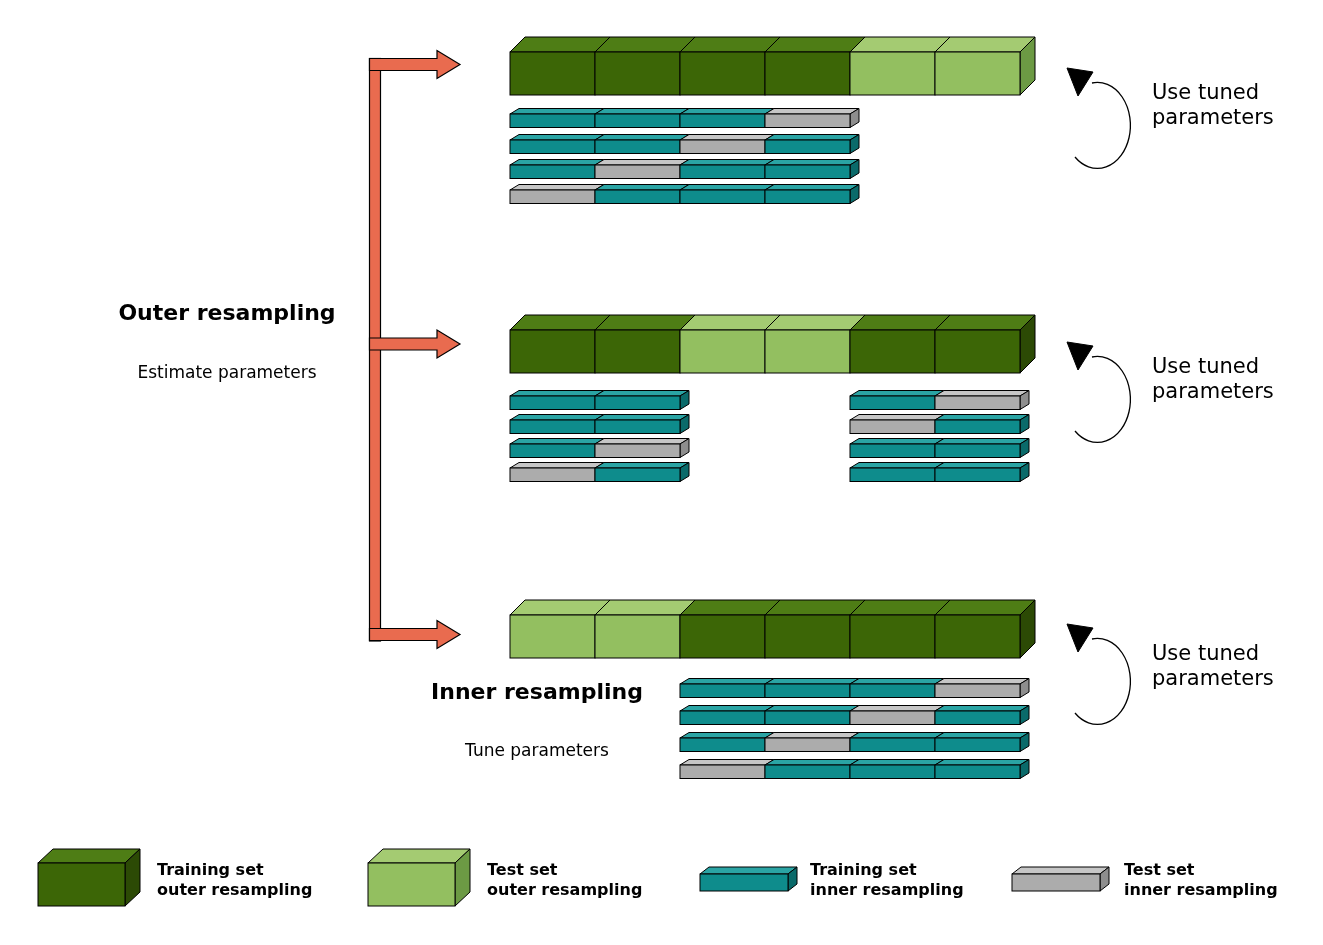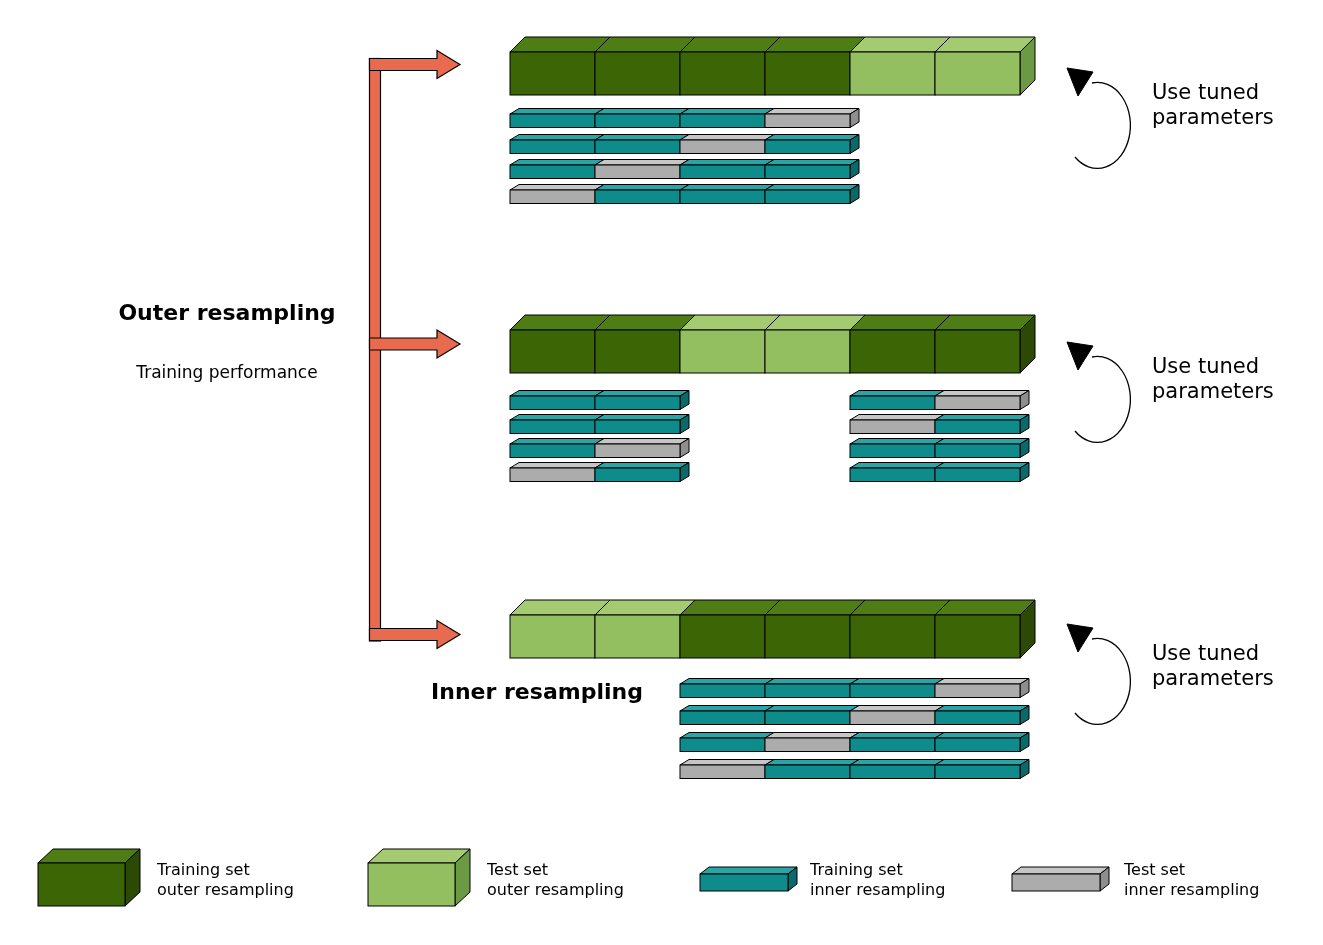--- a/index.html
+++ b/index.html
@@ -3,21 +3,21 @@
 <meta charset="utf-8">
 <style>
   html,body{margin:0;padding:0;background:#ffffff;}
   .page{position:relative;width:1323px;height:945px;background:#ffffff;overflow:hidden;
         font-family:"DejaVu Sans","Liberation Sans",sans-serif;color:#000;}
   #canvas{position:absolute;left:0;top:0;z-index:1;}
   .lbl{position:absolute;z-index:2;white-space:nowrap;}
   .title{font-weight:bold;font-size:22px;text-align:center;width:310px;}
   .subtitle{font-size:17px;text-align:center;width:310px;}
   .use-tuned{font-size:21px;line-height:25px;}
-  .legend-text{font-weight:normal;font-size:16px;line-height:20px;}
+  .legend-text{font-weight:bold;font-size:16px;line-height:20px;}
 </style>
 </head>
 <body>
 
 <div class="page">
 
   <svg id="canvas" width="1323" height="945" viewBox="0 0 1323 945">
       <rect x="369.5" y="58.5" width="11" height="582.5" fill="#E96B4F" stroke="#000000" stroke-width="1.2"></rect>
       <polygon points="369.5,58.5 437,58.5 437,50.5 460,64.5 437,78.5 437,70.5 369.5,70.5" fill="#E96B4F" stroke="#000000" stroke-width="1.2"></polygon>
       <polygon points="369.5,338 437,338 437,330 460,344 437,358 437,350 369.5,350" fill="#E96B4F" stroke="#000000" stroke-width="1.2"></polygon>
@@ -333,23 +333,24 @@
         <rect x="700" y="874" width="88" height="17" fill="#0E8C8C" stroke="#000000" stroke-width="1"></rect>
       </g>
       <g>
         <polygon points="1012,874 1021,867 1109,867 1100,874" fill="#C6C6C6" stroke="#000000" stroke-width="1"></polygon>
         <polygon points="1100,874 1109,867 1109,884 1100,891" fill="#8E8E8E" stroke="#000000" stroke-width="1"></polygon>
         <rect x="1012" y="874" width="88" height="17" fill="#ACACAC" stroke="#000000" stroke-width="1"></rect>
       </g>
     </svg>
 
   <div class="lbl title" style="left:72px;top:300px;">Outer resampling</div>
-  <div class="lbl subtitle" style="left:72px;top:362px;">Training performance</div>
+  <div class="lbl subtitle" style="left:72px;top:362px;">Estimate parameters</div>
 
   <div class="lbl title" style="left:382px;top:679px;">Inner resampling</div>
+  <div class="lbl subtitle" style="left:382px;top:740px;">Tune parameters</div>
 
   <div class="lbl use-tuned" style="left:1152px;top:80px;">
     <div>Use tuned</div>
     <div>parameters</div>
   </div>
   <div class="lbl use-tuned" style="left:1152px;top:354px;">
     <div>Use tuned</div>
     <div>parameters</div>
   </div>
   <div class="lbl use-tuned" style="left:1152px;top:641px;">

